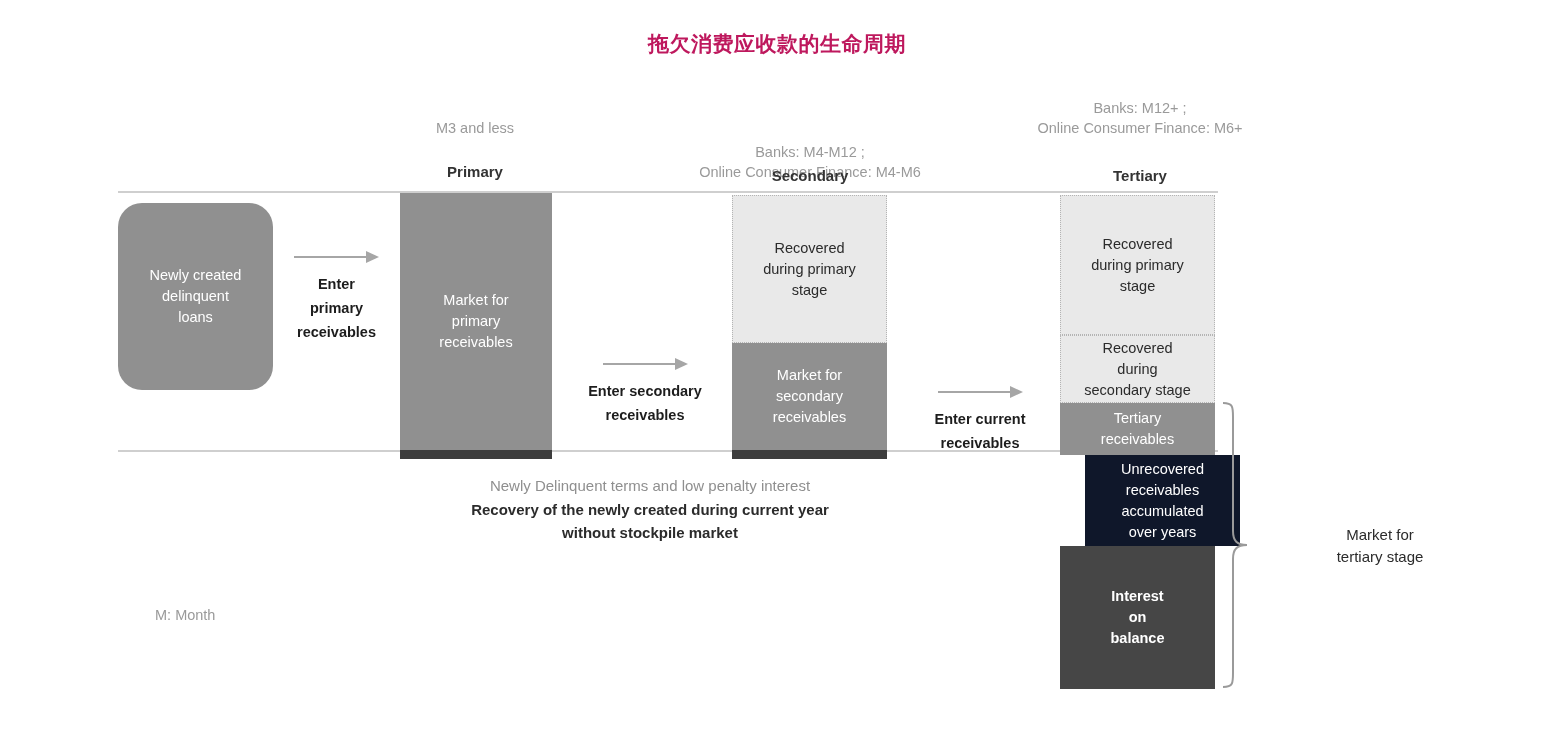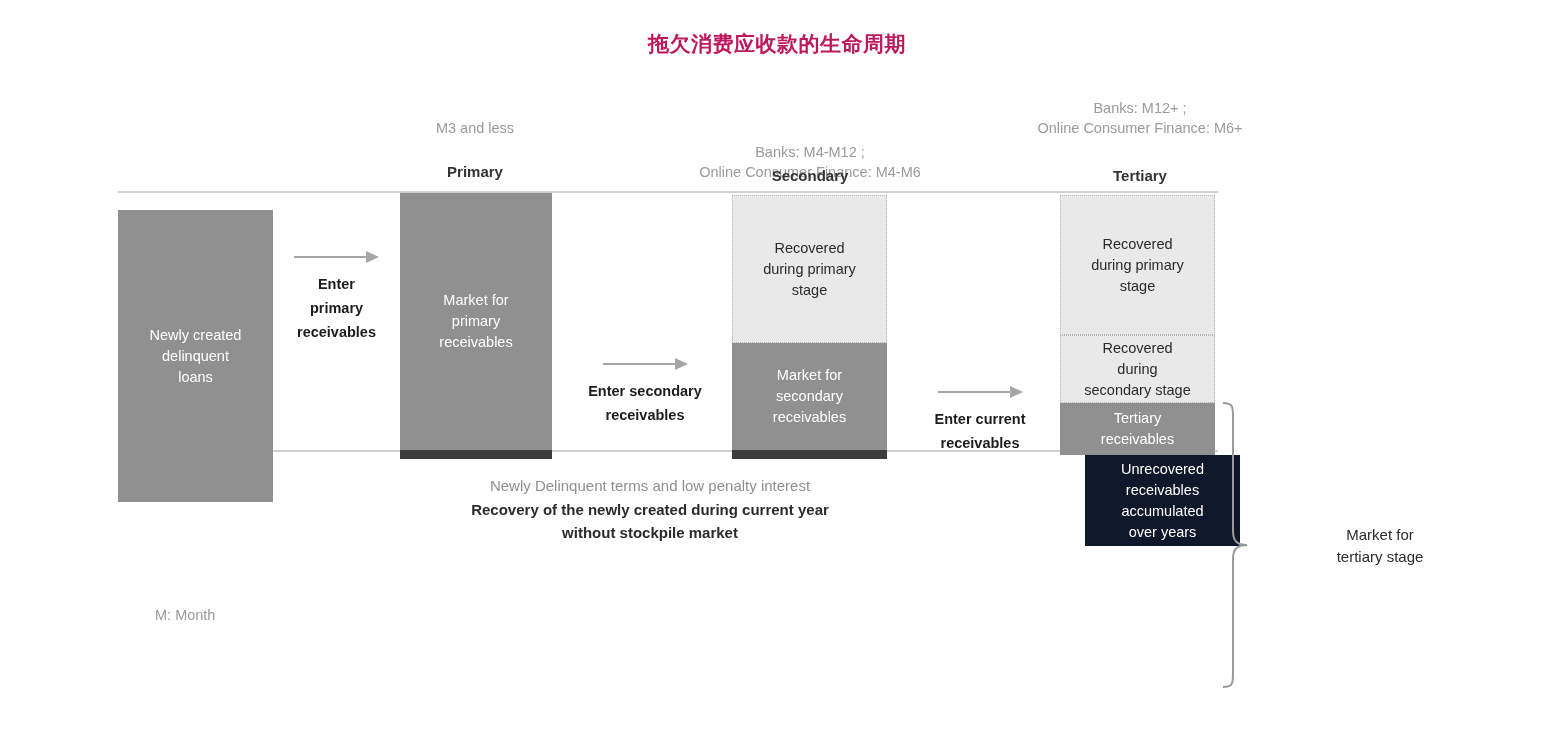--- a/index.html
+++ b/index.html
@@ -151,21 +151,21 @@
 Online Consumer Finance: M4-M6</div>
   <div class="abs stage-name" style="left:710px; top:167px; width:200px;">Secondary</div>
 
   <div class="abs stage-period" style="left:975px; top:98px; width:330px;">Banks: M12+ ;
 Online Consumer Finance: M6+</div>
   <div class="abs stage-name" style="left:1040px; top:167px; width:200px;">Tertiary</div>
 
   <div class="abs" id="chart-top-rule"></div>
   <div class="abs" id="chart-baseline"></div>
 
-  <div class="abs box box-mid" style="left:118px; top:210px; width:155px; height:292px;">
+  <div class="abs box box-mid" style="left:118px; top:203px; width:155px; height:187px;border-radius:24px;">
     <span style="white-space:pre-line;">Newly created
 delinquent
 loans</span>
   </div>
 
   <div class="abs flow" style="left:273px; top:250px; width:127px;">
     <div class="arrow" style="width:85px;">
       <div class="shaft" style="width:72px;"></div>
       <div class="head" style="left:72px;"></div>
     </div>
@@ -224,20 +224,25 @@
   <div class="abs box box-mid" style="left:1060px; top:403px; width:155px; height:52px;">
     <span style="white-space:pre-line;">Tertiary
 receivables</span>
   </div>
   <div class="abs box box-lightgr" style="left:1060px; top:455px; width:155px; height:91px;">
     <span style="white-space:pre-line;">Unrecovered
 receivables
 accumulated
 over years</span>
   </div>
+  <div class="abs box box-dark" style="left:1060px; top:546px; width:155px; height:143px;">
+    <span style="white-space:pre-line;">Interest
+on
+balance</span>
+  </div>
 
   <div class="abs" id="brace">
     <svg width="28" height="288" viewBox="0 0 28 288" xmlns="http://www.w3.org/2000/svg" aria-hidden="true">
       <path d="M2,2 C12,2 12,6 12,16 L12,130 C12,140 16,144 26,144 C16,144 12,148 12,158 L12,272 C12,282 12,286 2,286" fill="none" stroke="#9a9a9a" stroke-width="2"></path>
     </svg>
   </div>
   <div class="abs" id="brace-label">Market for
 tertiary stage</div>
 
   <div class="abs" id="note-block">

